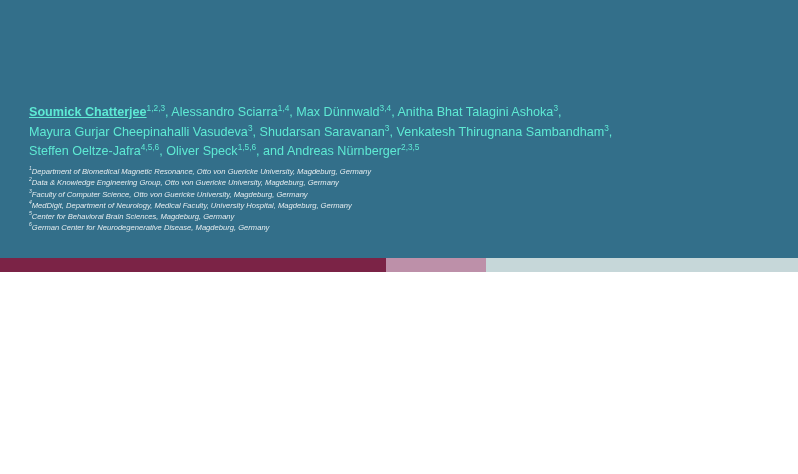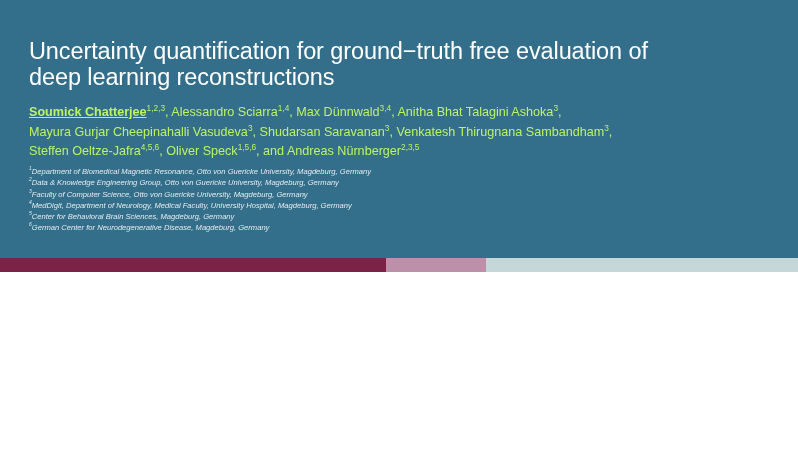--- a/index.html
+++ b/index.html
@@ -39,21 +39,21 @@
     line-height: 26px;
     font-weight: 400;
     letter-spacing: -0.1px;
     white-space: pre-line;
   }
   #authors {
     position: absolute;
     left: 29px;
     top: 103px;
     width: 745px;
-    color: #bef264;
+    color: #5eead4;
     font-size: 12.6px;
     line-height: 19.6px;
   }
   #authors .lead {
     font-weight: bold;
     text-decoration: underline;
   }
   #authors sup, #affil sup {
     font-size: 0.66em;
     vertical-align: super;
@@ -89,22 +89,20 @@
     height: 202px;
     background: #ffffff;
   }
 </style>
 </head>
 <body>
 
 <div id="slide">
 
   <div id="header">
-    <div id="title">Uncertainty quantification for ground−truth free evaluation of
-deep learning reconstructions</div>
 
     <div id="authors"><span class="lead">Soumick Chatterjee</span><sup>1,2,3</sup>, Alessandro Sciarra<sup>1,4</sup>, Max Dünnwald<sup>3,4</sup>, Anitha Bhat Talagini Ashoka<sup>3</sup>,<br>Mayura Gurjar Cheepinahalli Vasudeva<sup>3</sup>, Shudarsan Saravanan<sup>3</sup>, Venkatesh Thirugnana Sambandham<sup>3</sup>,<br>Steffen Oeltze-Jafra<sup>4,5,6</sup>, Oliver Speck<sup>1,5,6</sup>, and Andreas Nürnberger<sup>2,3,5</sup></div>
 
     <div id="affil">
         <div><sup>1</sup>Department of Biomedical Magnetic Resonance, Otto von Guericke University, Magdeburg, Germany</div>
         <div><sup>2</sup>Data &amp; Knowledge Engineering Group, Otto von Guericke University, Magdeburg, Germany</div>
         <div><sup>3</sup>Faculty of Computer Science, Otto von Guericke University, Magdeburg, Germany</div>
         <div><sup>4</sup>MedDigit, Department of Neurology, Medical Faculty, University Hospital, Magdeburg, Germany</div>
         <div><sup>5</sup>Center for Behavioral Brain Sciences, Magdeburg, Germany</div>
         <div><sup>6</sup>German Center for Neurodegenerative Disease, Magdeburg, Germany</div>

